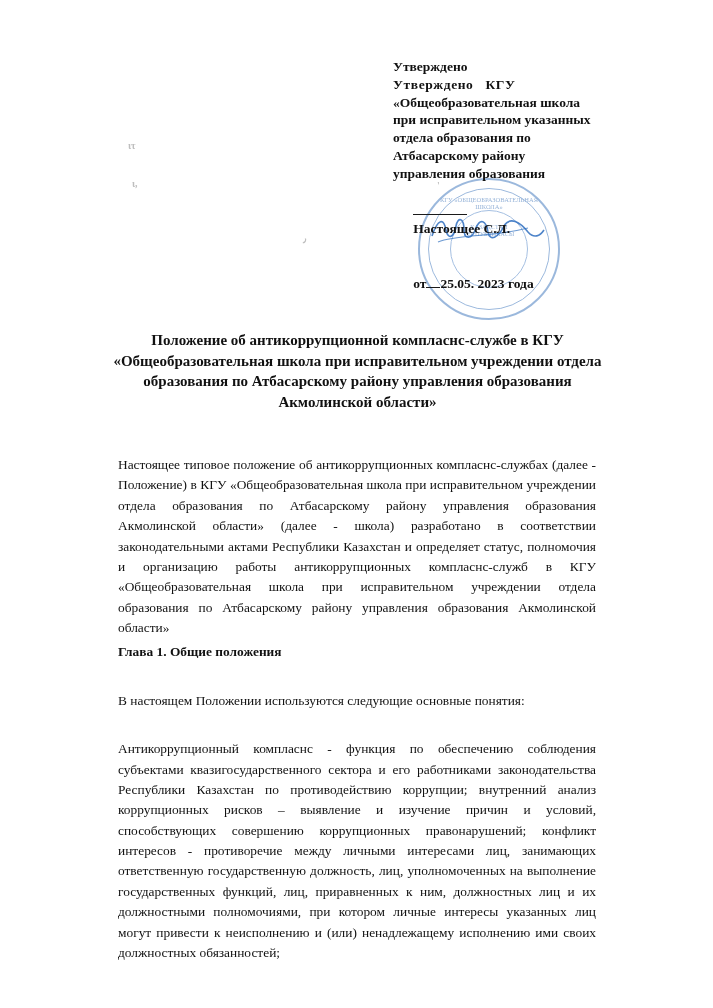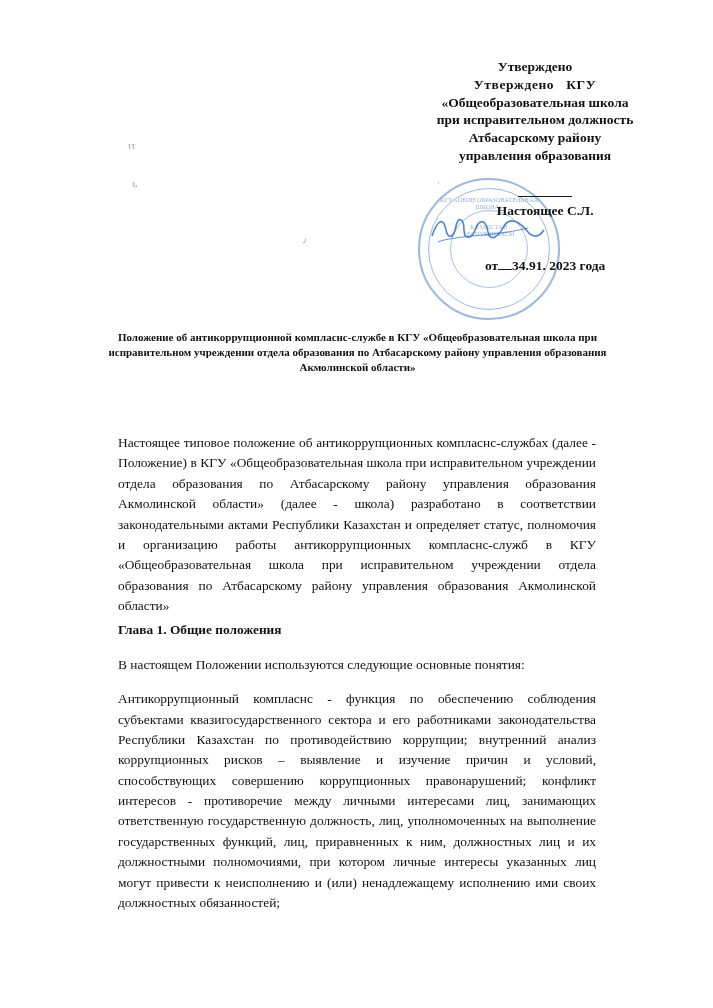--- a/index.html
+++ b/index.html
@@ -17,23 +17,23 @@
     height: 1008px;
     margin: 0 auto;
     background: #ffffff;
     overflow: hidden;
   }
 
   
   .approval {
     position: absolute;
     top: 58px;
-    right: 28px;
+    right: 20px;
     width: 300px;
-    text-align: center;
+    text-align: left;
     font-weight: bold;
     font-size: 13.5px;
     line-height: 1.32;
     z-index: 3;
   }
   .approval div { white-space: pre-wrap; }
   .approval .spaced { letter-spacing: 0.6px; }
   .sig-underline {
     display: inline-block;
     border-bottom: 1px solid #1a1a1a;
@@ -113,38 +113,38 @@
   }
 
   
   .doc-title {
     position: absolute;
     top: 330px;
     left: 105px;
     width: 505px;
     text-align: center;
     font-weight: bold;
-    font-size: 11px;
+    font-size: 15px;
     line-height: 1.38;
   }
 
   
   .body-text {
     position: absolute;
-    top: 433px;
+    top: 455px;
     left: 118px;
     width: 478px;
     font-size: 13.4px;
     line-height: 1.52;
   }
   .body-text p {
     margin: 0 0 0 0;
     text-align: justify;
   }
-  .body-text p.gap { margin-top: 14px; }
+  .body-text p.gap { margin-top: 28px; }
   .chapter {
     text-align: center;
     font-weight: bold;
     margin-top: 4px !important;
   }
 </style>
 </head>
 <body>
 
 <div class="page">
@@ -161,29 +161,30 @@
 
   <svg class="signature" viewBox="0 0 120 34">
     <path d="M4 24 C10 6, 16 6, 18 18 C20 28, 26 26, 28 14 C30 4, 36 6, 36 18 C36 28, 44 28, 48 16 C52 6, 58 8, 60 20 C62 30, 70 26, 76 14 C82 4, 92 10, 100 20 C106 27, 112 24, 116 18" fill="none" stroke="#2f6fbf" stroke-width="1.6" opacity="0.85"></path>
     <path d="M10 30 C30 22, 60 26, 100 16" fill="none" stroke="#2f6fbf" stroke-width="1.1" opacity="0.7"></path>
   </svg>
 
   <div class="approval">
     <div>Утверждено</div>
     <div class="spaced">Утверждено   КГУ</div>
     <div>«Общеобразовательная школа</div>
-    <div>при исправительном должность</div>
+    <div>при исправительном указанных</div>
+    <div>отдела образования по</div>
     <div>Атбасарскому району</div>
     <div>управления образования</div>
     <div>
       <span class="sig-underline"></span>
       <span>Настоящее С.Л.</span>
     </div>
     <div>
-      <span>от</span><span class="sig-underline" style="min-width:14px;"></span><span>34.91. 2023 года</span>
+      <span>от</span><span class="sig-underline" style="min-width:14px;"></span><span>25.05. 2023 года</span>
     </div>
   </div>
 
   <div class="doc-title">Положение об антикоррупционной компласнс-службе в КГУ «Общеобразовательная  школа при исправительном учреждении отдела образования по Атбасарскому району управления образования Акмолинской области»</div>
 
   <div class="body-text">
     <p>Настоящее типовое положение об антикоррупционных компласнс-службах (далее - Положение) в КГУ «Общеобразовательная школа при исправительном учреждении отдела образования по Атбасарскому району управления образования Акмолинской области»  (далее - школа) разработано в соответствии законодательными актами Республики Казахстан и определяет статус, полномочия и организацию работы антикоррупционных компласнс-служб в КГУ «Общеобразовательная  школа при исправительном учреждении отдела образования по Атбасарскому району управления образования Акмолинской области»</p>
     <p class="chapter">Глава 1. Общие положения</p>
     <p class="gap">В настоящем Положении используются следующие основные понятия:</p>
     <p class="gap">Антикоррупционный компласнс - функция по обеспечению соблюдения субъектами квазигосударственного сектора и его работниками законодательства Республики Казахстан по противодействию коррупции; внутренний анализ коррупционных рисков – выявление и изучение причин и условий, способствующих совершению коррупционных правонарушений; конфликт интересов - противоречие между личными интересами лиц, занимающих ответственную государственную должность, лиц, уполномоченных на выполнение государственных функций, лиц, приравненных к ним, должностных лиц и их должностными полномочиями, при котором личные интересы указанных лиц могут привести к неисполнению и (или) ненадлежащему исполнению ими своих должностных обязанностей;</p>

